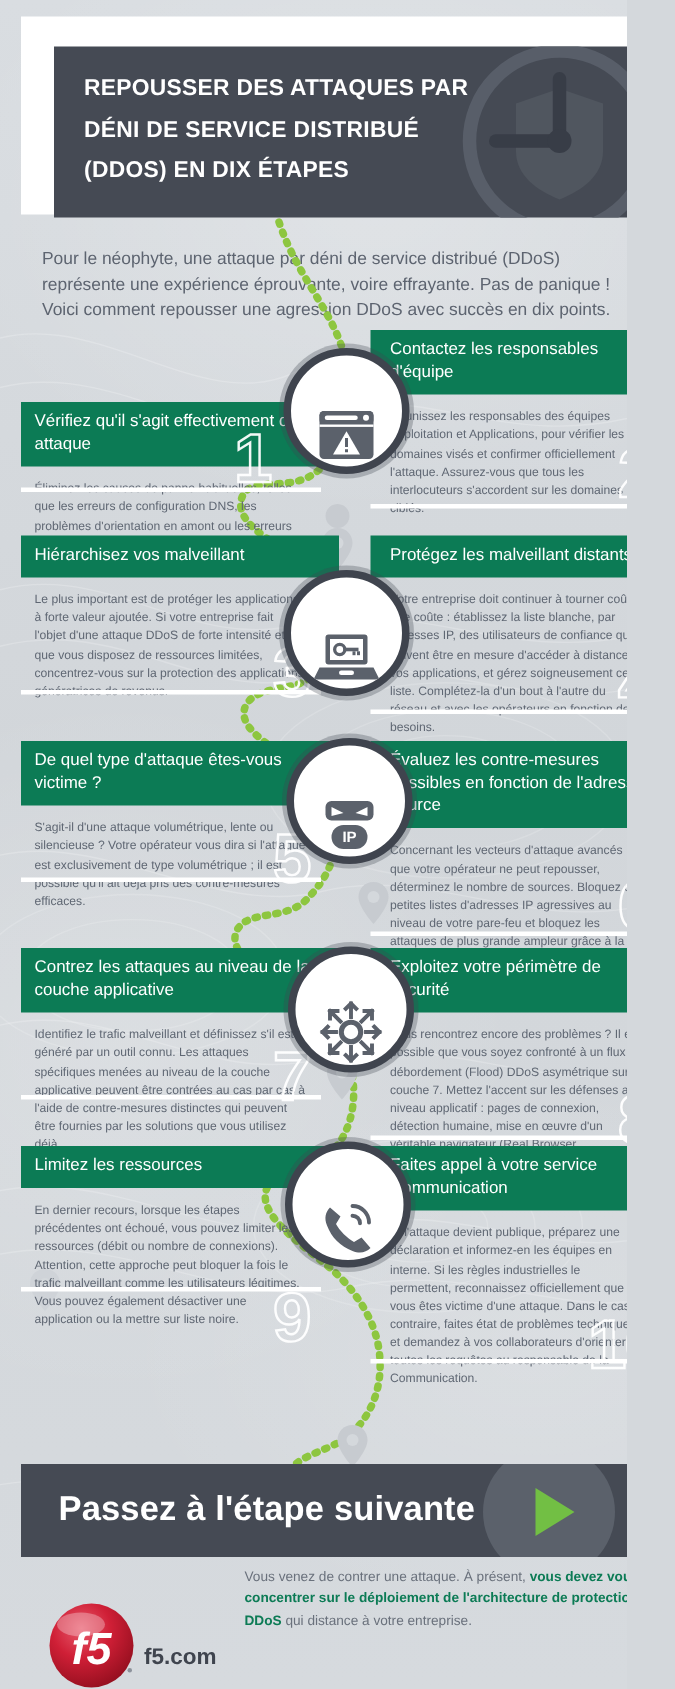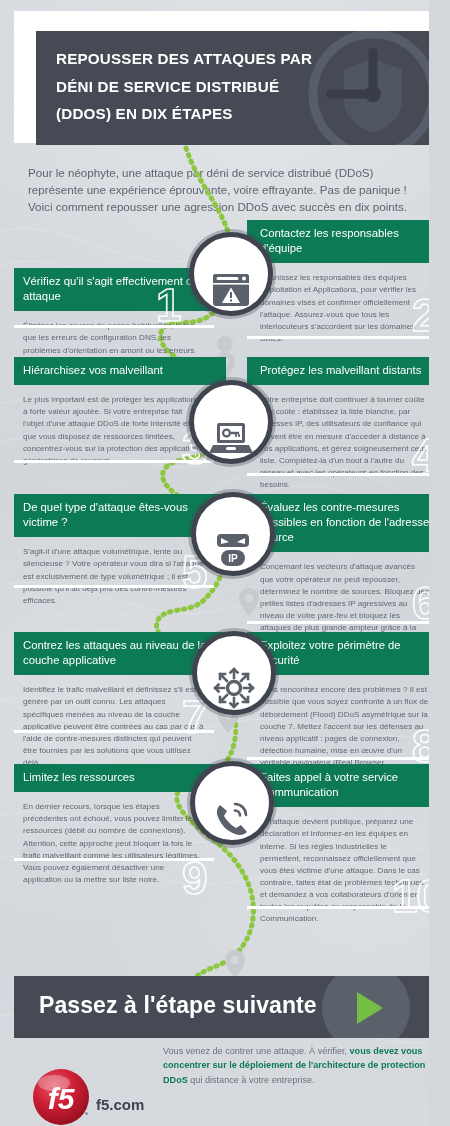--- a/index.html
+++ b/index.html
@@ -11,21 +11,20 @@
     position:relative;
   }
   #page{
     position:relative;width:418px;height:1126px;
     background:
       radial-gradient(ellipse 420px 300px at 60% 12%, rgba(255,255,255,.22), rgba(255,255,255,0) 70%),
       radial-gradient(ellipse 380px 340px at 20% 62%, rgba(255,255,255,.18), rgba(255,255,255,0) 70%),
       radial-gradient(ellipse 400px 260px at 85% 80%, rgba(255,255,255,.15), rgba(255,255,255,0) 70%),
       linear-gradient(180deg,#d9dde1 0%,#d2d6da 45%,#d6dade 100%);
     overflow:hidden;
-    padding-left:11px;
   }
   .topo{position:absolute;inset:0;pointer-events:none;opacity:.55;}
 
   
   .header-frame{
     position:absolute;left:14px;top:11px;width:422px;height:132px;
     background:#ffffff;
   }
   .header-band{
     position:absolute;left:22px;top:20px;width:406px;height:114px;
@@ -328,21 +327,21 @@
   </div>
 
   <div class="cta">
     <div class="cta-text">Passez à l'étape suivante</div>
     <div class="cta-play">
       <div class="tri"></div>
     </div>
   </div>
 
   <div class="footer-text">
-    <span>Vous venez de contrer une attaque. À vérifier, </span><b>vous devez vous concentrer sur le déploiement de l'architecture de protection DDoS</b><span> qui distance à votre entreprise.</span>
+    <span>Vous venez de contrer une attaque. À présent, </span><b>vous devez vous concentrer sur le déploiement de l'architecture de protection DDoS</b><span> qui distance à votre entreprise.</span>
   </div>
 
   <svg class="f5logo" viewBox="0 0 58 58">
     <defs>
       <radialGradient id="f5g" cx="38%" cy="30%" r="78%">
         <stop offset="0%" stop-color="#e8596b"></stop>
         <stop offset="45%" stop-color="#cf1f36"></stop>
         <stop offset="100%" stop-color="#8e0d1c"></stop>
       </radialGradient>
     </defs>

